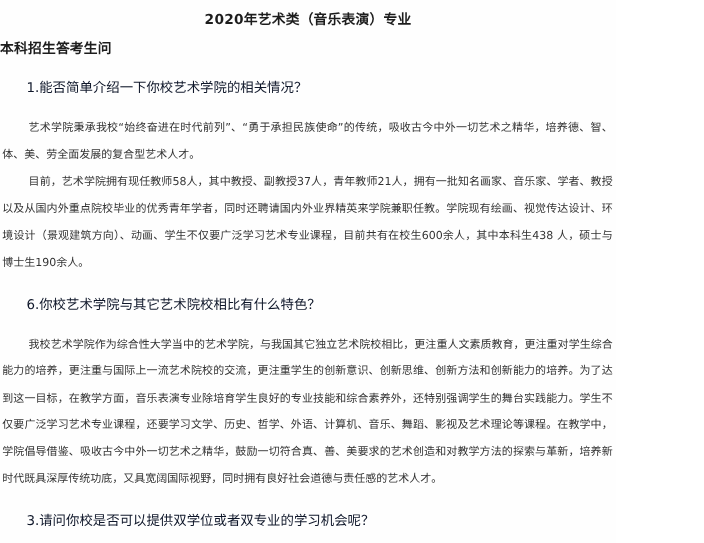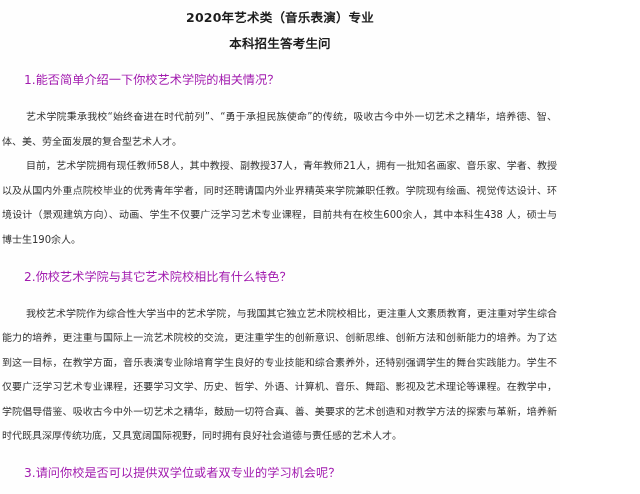--- a/index.html
+++ b/index.html
@@ -29,21 +29,21 @@
   }
   .doc-title {
     text-align: center;
     font-weight: bold;
     font-size: 12.5px;
     line-height: 25px;
     letter-spacing: 0.2px;
     color: #1d1d1d;
   }
   .doc-subtitle {
-    text-align: center;
+    text-align: left;
     font-weight: bold;
     font-size: 12.5px;
     line-height: 25px;
     letter-spacing: 0.2px;
     color: #1d1d1d;
     margin-top: 1px;
   }
   .body-block {
     margin-top: 6px;
   }
@@ -56,42 +56,42 @@
     text-align-last: left;
     text-justify: inter-ideograph;
     text-indent: 24px;
     color: #333333;
     word-break: break-all;
   }
   p.question {
     font-size: 12.2px;
     line-height: 24.6px;
     text-indent: 24px;
-    color: #a21caf;
+    color: #0f172a;
   }
 </style>
 </head>
 <body>
 
 <div class="page">
 
   <div class="titles">
     <div class="doc-title">2020年艺术类（音乐表演）专业</div>
     <div class="doc-subtitle">本科招生答考生问</div>
   </div>
 
   <div class="body-block">
 
     <p class="question">1.能否简单介绍一下你校艺术学院的相关情况？</p>
 
     <p class="para">艺术学院秉承我校“始终奋进在时代前列”、“勇于承担民族使命”的传统，吸收古今中外一切艺术之精华，培养德、智、体、美、劳全面发展的复合型艺术人才。</p>
 
     <p class="para">目前，艺术学院拥有现任教师58人，其中教授、副教授37人，青年教师21人，拥有一批知名画家、音乐家、学者、教授以及从国内外重点院校毕业的优秀青年学者，同时还聘请国内外业界精英来学院兼职任教。学院现有绘画、视觉传达设计、环境设计（景观建筑方向）、动画、学生不仅要广泛学习艺术专业课程，目前共有在校生600余人，其中本科生438 人，硕士与博士生190余人。</p>
 
-    <p class="question">2.你校艺术学院与其它艺术院校相比有什么特色？</p>
+    <p class="question">6.你校艺术学院与其它艺术院校相比有什么特色？</p>
 
     <p class="para">我校艺术学院作为综合性大学当中的艺术学院，与我国其它独立艺术院校相比，更注重人文素质教育，更注重对学生综合能力的培养，更注重与国际上一流艺术院校的交流，更注重学生的创新意识、创新思维、创新方法和创新能力的培养。为了达到这一目标，在教学方面，音乐表演专业除培育学生良好的专业技能和综合素养外，还特别强调学生的舞台实践能力。学生不仅要广泛学习艺术专业课程，还要学习文学、历史、哲学、外语、计算机、音乐、舞蹈、影视及艺术理论等课程。在教学中，学院倡导借鉴、吸收古今中外一切艺术之精华，鼓励一切符合真、善、美要求的艺术创造和对教学方法的探索与革新，培养新时代既具深厚传统功底，又具宽阔国际视野，同时拥有良好社会道德与责任感的艺术人才。</p>
 
     <p class="question">3.请问你校是否可以提供双学位或者双专业的学习机会呢？</p>
 
   </div>
 
 </div>
 
 </body></html>

